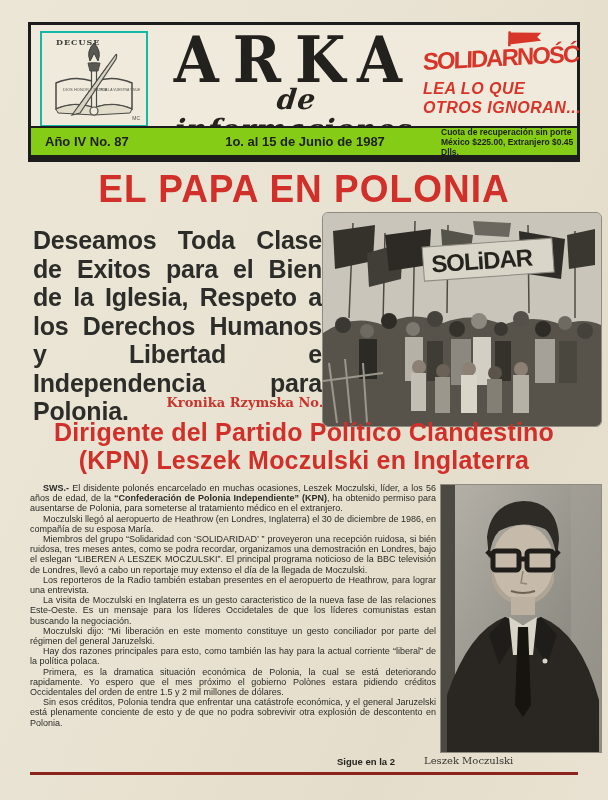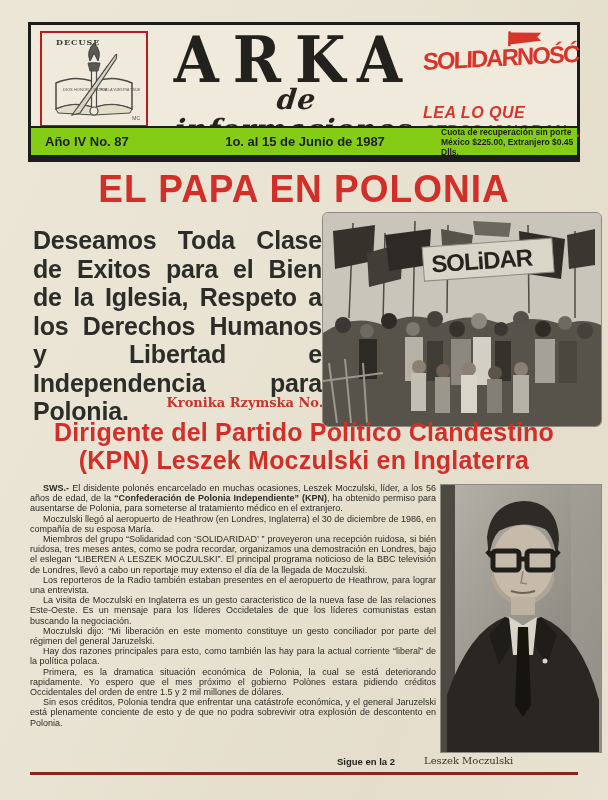--- a/index.html
+++ b/index.html
@@ -12,21 +12,21 @@
   .page{position:absolute;inset:0;
     background:linear-gradient(115deg,#ece6d6 0%,#e9e3d3 40%,#e4ddcb 75%,#e9e2d2 100%);}
   
   .masthead{
     position:absolute;left:28px;top:22px;width:546px;height:130px;
     border:3px solid #1c1c1c;border-bottom-width:7px;
     background:#efeadb;
   }
   .logo-box{
     position:absolute;left:9px;top:6px;width:104px;height:92px;
-    border:2px solid #b91c1c;background:#efeadb;
+    border:2px solid #14b8a6;background:#efeadb;
   }
   .logo-org{position:absolute;left:14px;top:4px;font-size:8px;font-weight:bold;
     letter-spacing:1px;color:#3c3c38;font-family:"DejaVu Serif",serif;}
   .logo-emblem{position:absolute;left:6px;top:8px;}
   .logo-mc{position:absolute;right:6px;bottom:4px;font-size:5px;color:#55534e;}
   .title-block{position:absolute;left:130px;top:2px;width:268px;text-align:center;}
   .arka{
     font-family:"DejaVu Serif",serif;font-weight:bold;font-size:58px;line-height:62px;
     letter-spacing:14px;color:#23211d;transform:scaleY(1.08);transform-origin:top;
   }
@@ -37,21 +37,21 @@
   }
   .right-block{position:absolute;left:392px;top:6px;width:148px;}
   .solid-logo{
     color:#d8352a;font-weight:bold;font-size:24px;line-height:26px;
     letter-spacing:-2px;transform:rotate(-3deg) skewX(-4deg);transform-origin:left;
     white-space:nowrap;margin-top:18px;position:relative;
   }
   .solid-flag{position:absolute;left:84px;top:-14px;width:40px;height:16px;}
   .slogan{
     color:#d8352a;font-weight:bold;font-style:italic;font-size:16px;line-height:19px;
-    margin-top:28px;letter-spacing:0.5px;white-space:nowrap;
+    margin-top:4px;letter-spacing:0.5px;white-space:nowrap;
   }
   .date-strip{
     position:absolute;left:0;right:0;bottom:0;height:27px;
     border-top:2px solid #1c1c1c;display:flex;align-items:center;background:#84cc16;
   }
   .issue{font-weight:bold;font-size:13px;padding-left:14px;width:150px;color:#1f1f1c;}
   .daterange{font-weight:bold;font-size:13px;width:220px;text-align:center;color:#1f1f1c;}
   .price{font-weight:bold;font-size:8.5px;line-height:10px;flex:1;text-align:left;
     padding-left:26px;color:#1f1f1c;}
   

